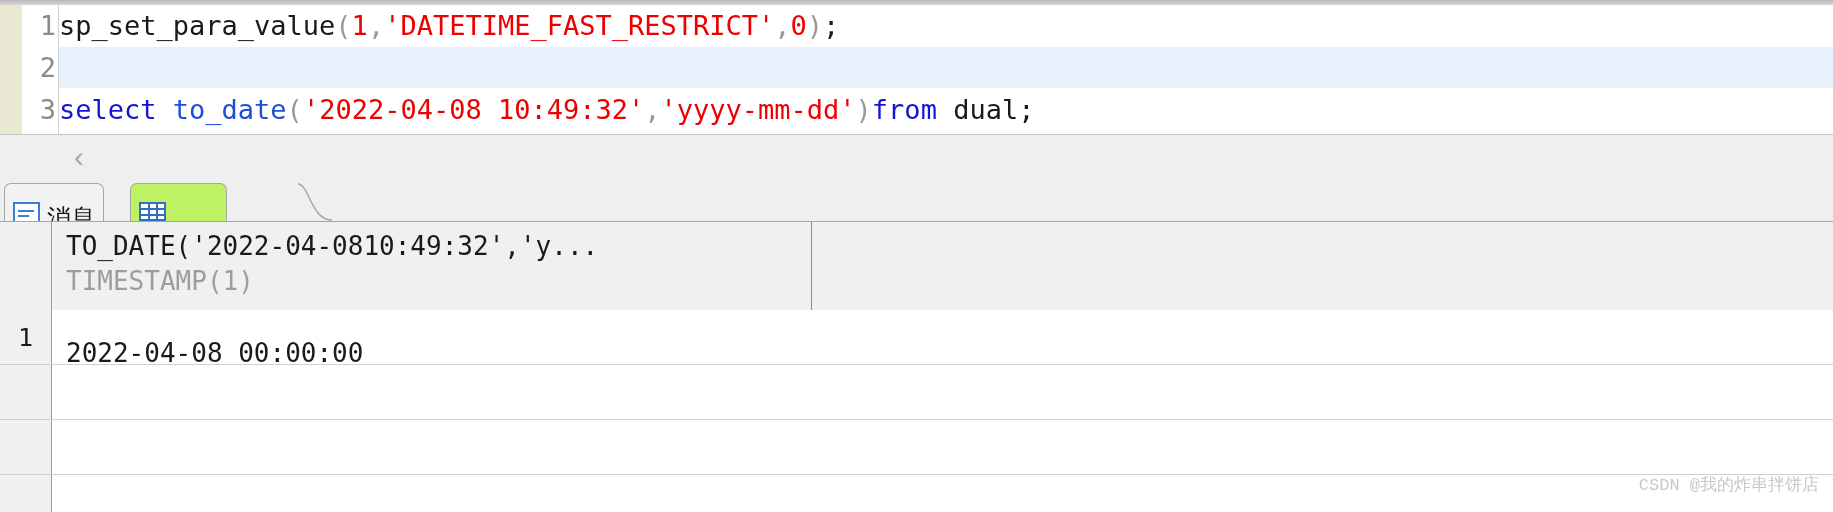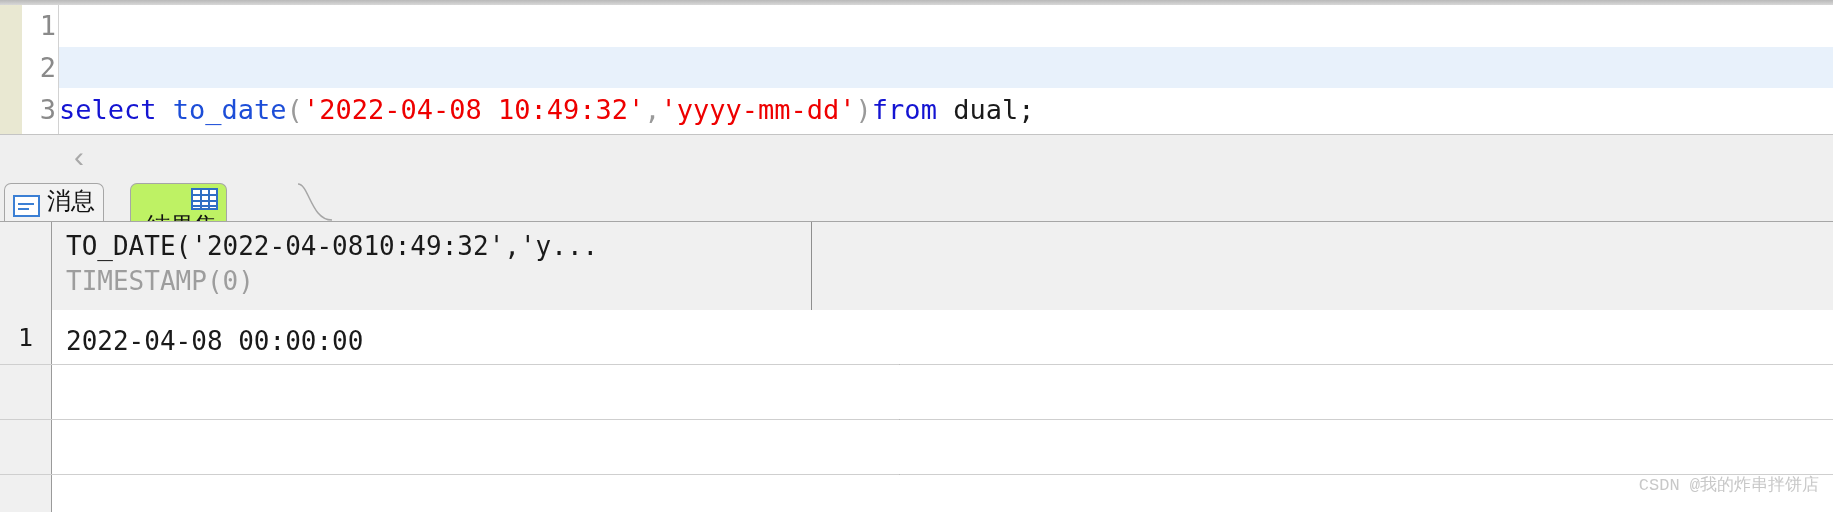--- a/index.html
+++ b/index.html
@@ -71,22 +71,22 @@
   
   .tabbar{
     position:absolute;left:0;top:178px;width:1833px;height:43px;
     background:#efefef;
   }
   .tab{
     position:absolute;top:5px;height:38px;
     box-sizing:border-box;
     border:1px solid #a6a6a6;border-bottom:none;
     border-radius:7px 7px 0 0;
-    display:flex;align-items:flex-end;
-    padding:4px 8px;
+    display:flex;align-items:flex-start;
+    padding:18px 8px;
   }
   .tab-inactive{
     left:4px;background:#f2f2f2;
   }
   .tab-active{
     left:130px;background:#bef264;flex-direction:column;
   }
   .tab-label{
     font-family:"DejaVu Sans",sans-serif;
     font-size:24px;color:#111111;margin-left:7px;
@@ -172,21 +172,21 @@
   .row-4{top:253px;}
   .rowhdr{
     position:absolute;left:0;top:0;width:52px;height:100%;
     background:#f0f0f0;border-right:1px solid #9a9a9a;
     box-sizing:border-box;
     display:flex;align-items:center;justify-content:center;
     font-family:"DejaVu Sans Mono","Liberation Mono",monospace;
     font-size:25px;color:#1a1a1a;
   }
   .cell-1{
-    position:absolute;left:52px;top:4px;width:848px;height:100%;
+    position:absolute;left:52px;top:16px;width:848px;height:100%;
     box-sizing:border-box;border-right:1px solid #bdbdbd;
     display:flex;align-items:center;padding-left:14px;
     font-family:"DejaVu Sans Mono","Liberation Mono",monospace;
     font-size:26px;color:#1a1a1a;white-space:nowrap;
   }
   .cell-2{
     position:absolute;left:812px;top:0;right:0;height:100%;
     background:#ffffff;
   }
 
@@ -205,20 +205,21 @@
   <div class="annot-col"></div>
   <div class="gutter"></div>
   <div class="hl-row"></div>
 
   <div class="code-area">
     <div class="ln l1" style="left:-37px;">1</div>
     <div class="ln l2" style="left:-37px;">2</div>
     <div class="ln l3" style="left:-37px;">3</div>
     <div class="ln l4" style="left:-37px;">4</div>
 
+    <div class="cl l1"><span class="tok-plain">sp_set_para_value</span><span class="tok-punct">(</span><span class="tok-num">1</span><span class="tok-punct">,</span><span class="tok-str">'DATETIME_FAST_RESTRICT'</span><span class="tok-punct">,</span><span class="tok-num">0</span><span class="tok-punct">)</span><span class="tok-plain">;</span></div>
     <div class="cl l2"></div>
     <div class="cl l3"><span class="tok-kw">select</span><span class="tok-plain"> </span><span class="tok-fn">to_date</span><span class="tok-punct">(</span><span class="tok-str">'2022-04-08 10:49:32'</span><span class="tok-punct">,</span><span class="tok-str">'yyyy-mm-dd'</span><span class="tok-punct">)</span><span class="tok-kw">from</span><span class="tok-plain"> dual</span><span class="tok-plain">;</span></div>
     <div class="cl l4"></div>
   </div>
 </div>
 
 <div class="sash">
   <div class="sash-chevron">‹</div>
 </div>
 
@@ -243,21 +244,21 @@
     </svg>
   </div>
 </div>
 
 <div class="grid">
 
   <div class="grid-headrow">
     <div class="corner-cell"></div>
     <div class="head-cell">
       <div class="head-name">TO_DATE('2022-04-0810:49:32','y...</div>
-      <div class="head-type">TIMESTAMP(0)</div>
+      <div class="head-type">TIMESTAMP(1)</div>
     </div>
     <div class="head-cell-2"></div>
   </div>
 
   <div class="row row-1">
     <div class="rowhdr">1</div>
     <div class="cell-1">2022-04-08 00:00:00</div>
     <div class="cell-2"></div>
   </div>
 

